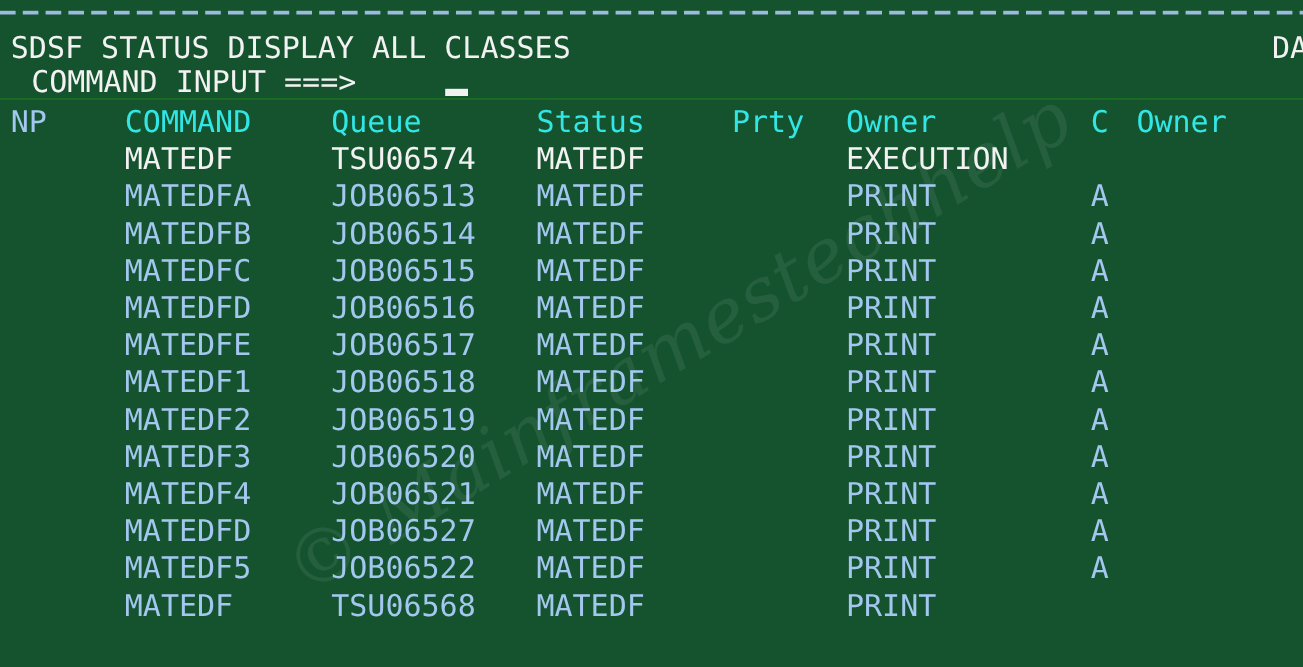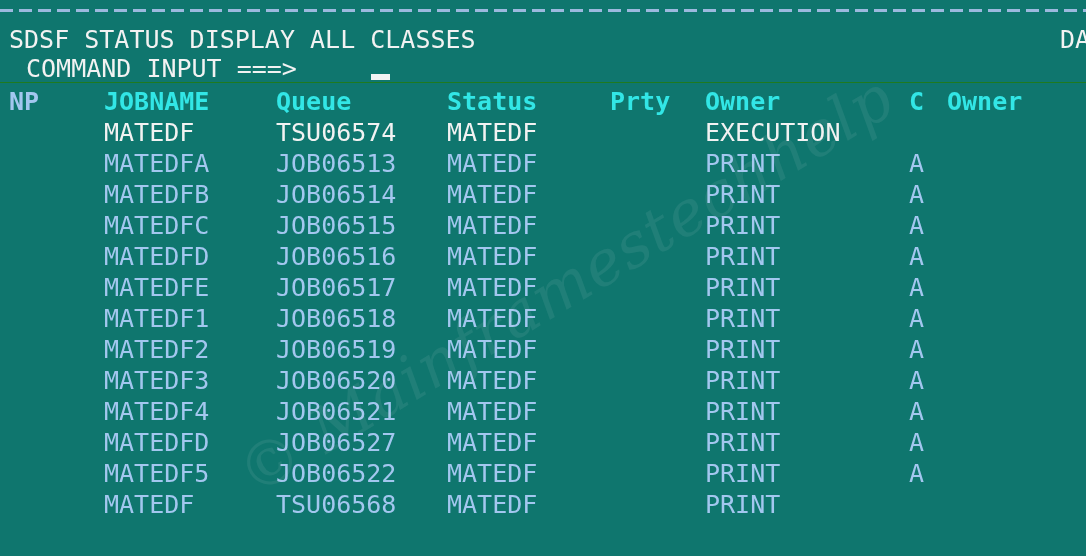--- a/index.html
+++ b/index.html
@@ -5,21 +5,21 @@
 <style>
   html, body {
     margin: 0;
     padding: 0;
     background: #000000;
   }
   #screen {
     position: relative;
     width: 1086px;
     height: 556px;
-    background: #0f766e;
+    background: #14532d;
     overflow: hidden;
     font-family: "DejaVu Sans Mono", "Liberation Mono", monospace;
     font-size: 25px;
     line-height: 31px;
     letter-spacing: 0px;
     -webkit-font-smoothing: none;
   }
 
   
   .row {
@@ -128,23 +128,23 @@
 
   <div class="row" style="top:53px;">
     <span class="cell c-white" style="left:26px;">COMMAND INPUT ===&gt;</span>
     <span class="cell c-white" style="left:371px;"></span>
   </div>
 
   <div id="cursor"></div>
 
   <div id="hrule"></div>
 
-  <div class="row" style="top:86px;font-weight:bold;">
+  <div class="row" style="top:86px;">
     <span class="cell c-blue" style="left:9px;">NP</span>
-    <span class="cell c-cyan" style="left:104px;">JOBNAME</span>
+    <span class="cell c-cyan" style="left:104px;">COMMAND</span>
     <span class="cell c-cyan" style="left:276px;">Queue</span>
     <span class="cell c-cyan" style="left:447px;">Status</span>
     <span class="cell c-cyan" style="left:610px;">Prty</span>
     <span class="cell c-cyan" style="left:705px;">Owner</span>
     <span class="cell c-cyan" style="left:909px;">C</span>
     <span class="cell c-cyan" style="left:947px;">Owner</span>
   </div>
 
   <div id="rows-container">
       <div class="row" style="top: 117px;"><span class="cell c-white" style="left: 9px; width: 38px; height: 31px;"></span><span class="cell c-white" style="left: 104px;">MATEDF</span><span class="cell c-white" style="left: 276px;">TSU06574</span><span class="cell c-white" style="left: 447px;">MATEDF</span><span class="cell c-white" style="left: 705px;">EXECUTION</span><span class="cell c-white" style="left: 909px;"></span><span class="cell c-white" style="left: 947px;"></span></div>

